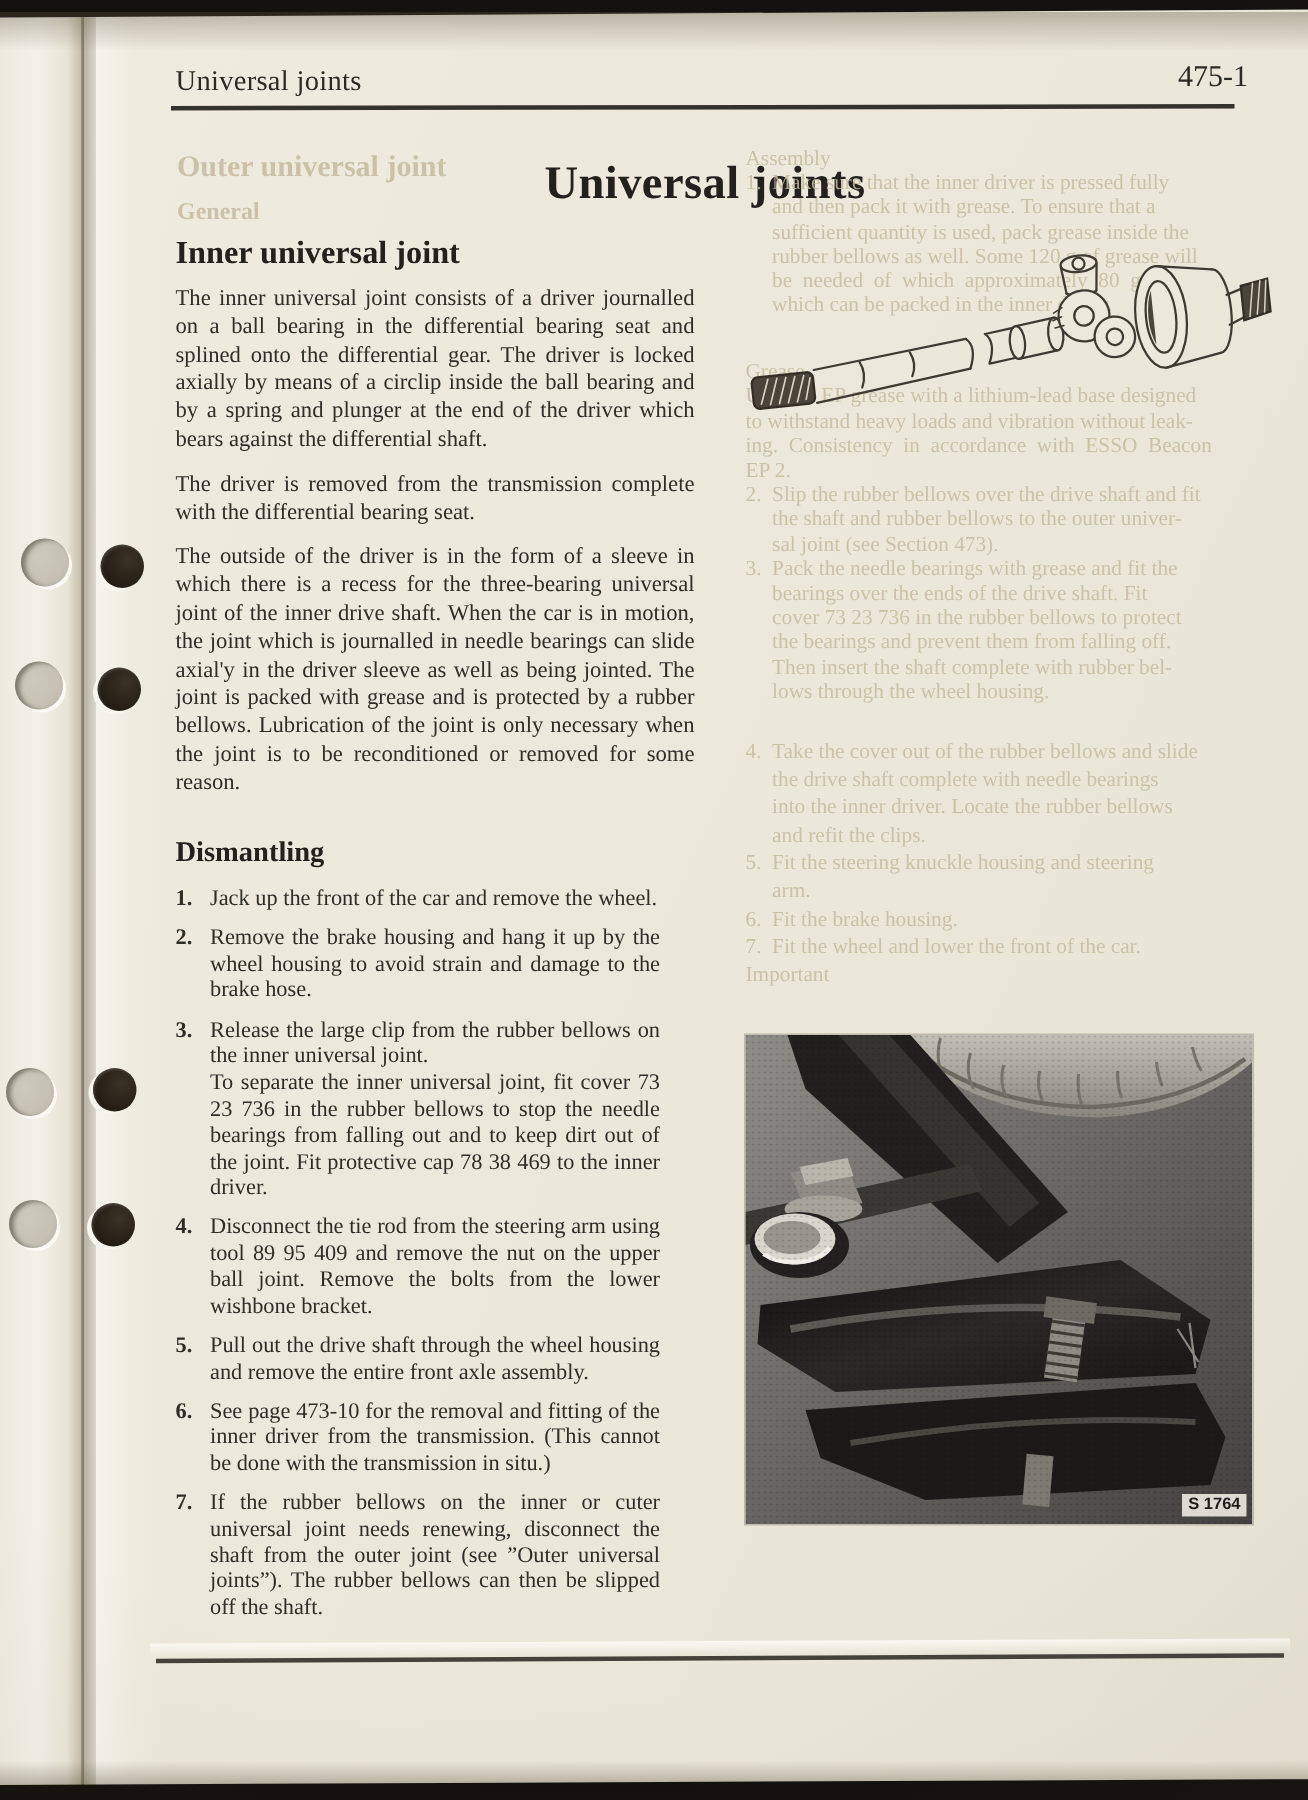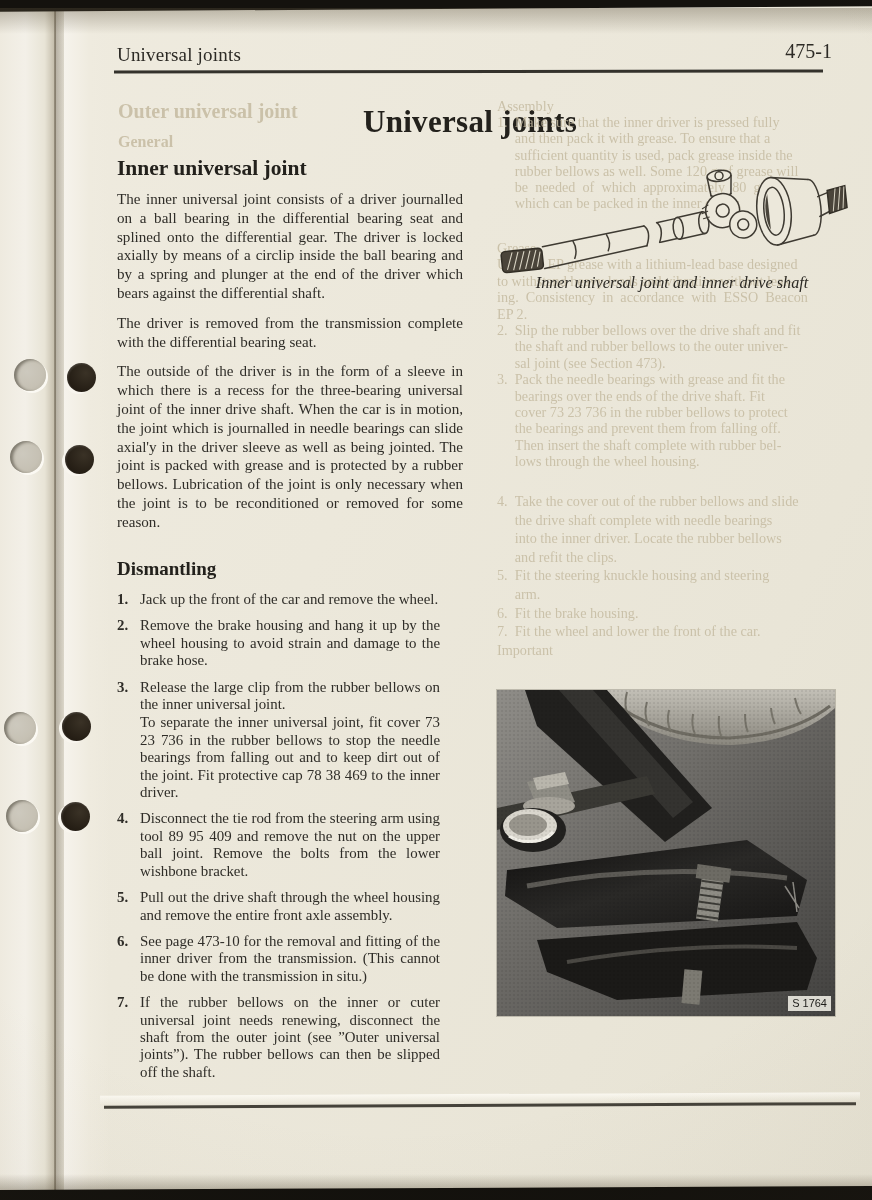--- a/index.html
+++ b/index.html
@@ -48,21 +48,21 @@
   .step{display:flex;margin-bottom:9px;}
   .step .num{width:23px;flex:0 0 23px;font-weight:bold;font-size:14.9px;line-height:17.4px;}
   .step .stext{width:300px;font-size:14.9px;line-height:17.4px;text-align:justify;}
   .step .stext .p2{margin-top:1px;}
   
   .figure{position:absolute;left:494px;top:164px;width:356px;height:112px;z-index:2;}
   .figcaption{position:absolute;left:494px;top:274px;width:356px;text-align:center;
               font-style:italic;font-size:16.2px;color:#2b2924;z-index:2;}
   
   .photo{position:absolute;left:497px;top:690px;width:338px;height:326px;z-index:3;
-         box-shadow:0 0 0 1px rgba(60,55,45,.25);}
+         box-shadow:0 0 0 1px rgba(60,55,45,.25);font-weight:bold;}
   .photo-label{position:absolute;right:4px;bottom:5px;background:#dcdad2;color:#1e1d1a;
          font-family:"Liberation Sans","DejaVu Sans",sans-serif;font-size:11px;padding:0 4px 1px 4px;line-height:14px;}
   
   .bot-highlight{position:absolute;left:100px;top:1094px;width:760px;height:9px;
          background:linear-gradient(180deg,rgba(252,250,243,.9),rgba(252,250,243,0));transform:rotate(-0.25deg);}
   .bot-rule{position:absolute;left:104px;top:1104px;width:752px;height:3px;background:#45423a;transform:rotate(-0.28deg);}
   
   .vignette{position:absolute;inset:0;pointer-events:none;
          background:radial-gradient(120% 90% at 45% 40%,rgba(255,255,255,0) 60%,rgba(120,105,80,.10) 100%);}
 </style>
@@ -226,21 +226,20 @@
           <path d="M326 68 L336 64"></path>
         <polygon points="336,43 354,40 354,62 336,66" fill="#4a443a" stroke="#322e26"></polygon>
         <g stroke="#d9d4c4" stroke-width="1">
           <line x1="340" y1="64" x2="344" y2="42"></line>
             <line x1="345" y1="63" x2="349" y2="41"></line>
             <line x1="350" y1="62" x2="353" y2="41"></line>
         </g>
       </g>
     </svg>
   </div>
-  <div class="figcaption">Inner universal joint and inner drive shaft</div>
 
   <div class="photo">
     <svg width="338" height="326" viewBox="0 0 338 326">
       <defs>
         <linearGradient id="pbg" x1="0" y1="0" x2="1" y2="1">
           <stop offset="0" stop-color="#8f8d88"></stop>
             <stop offset="0.45" stop-color="#6b6965"></stop>
             <stop offset="1" stop-color="#434240"></stop>
         </linearGradient>
         <linearGradient id="boot" x1="0" y1="0" x2="0" y2="1">

